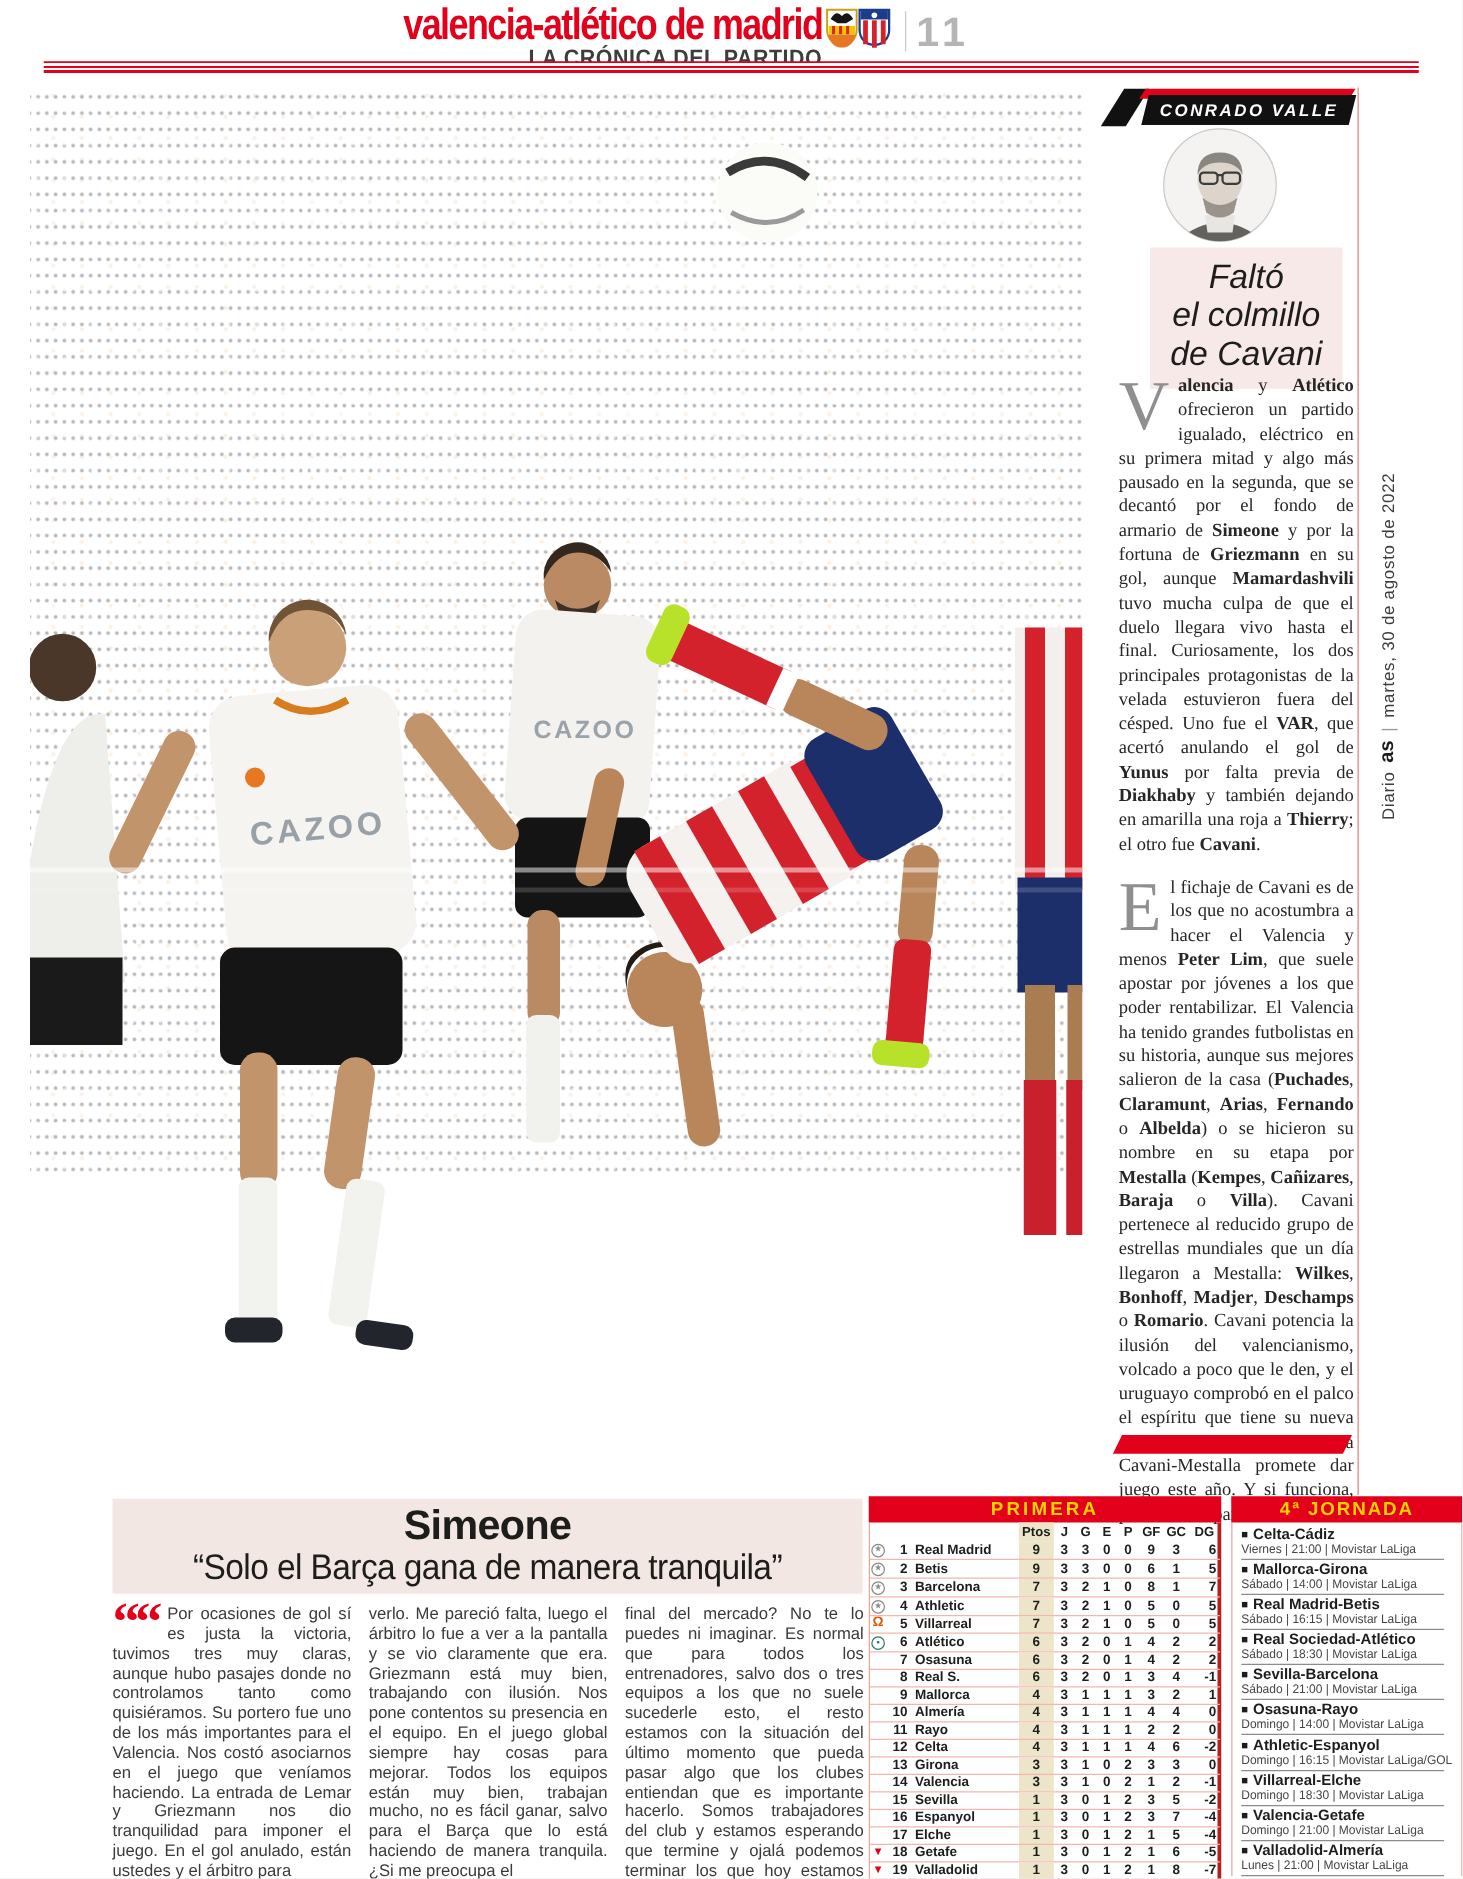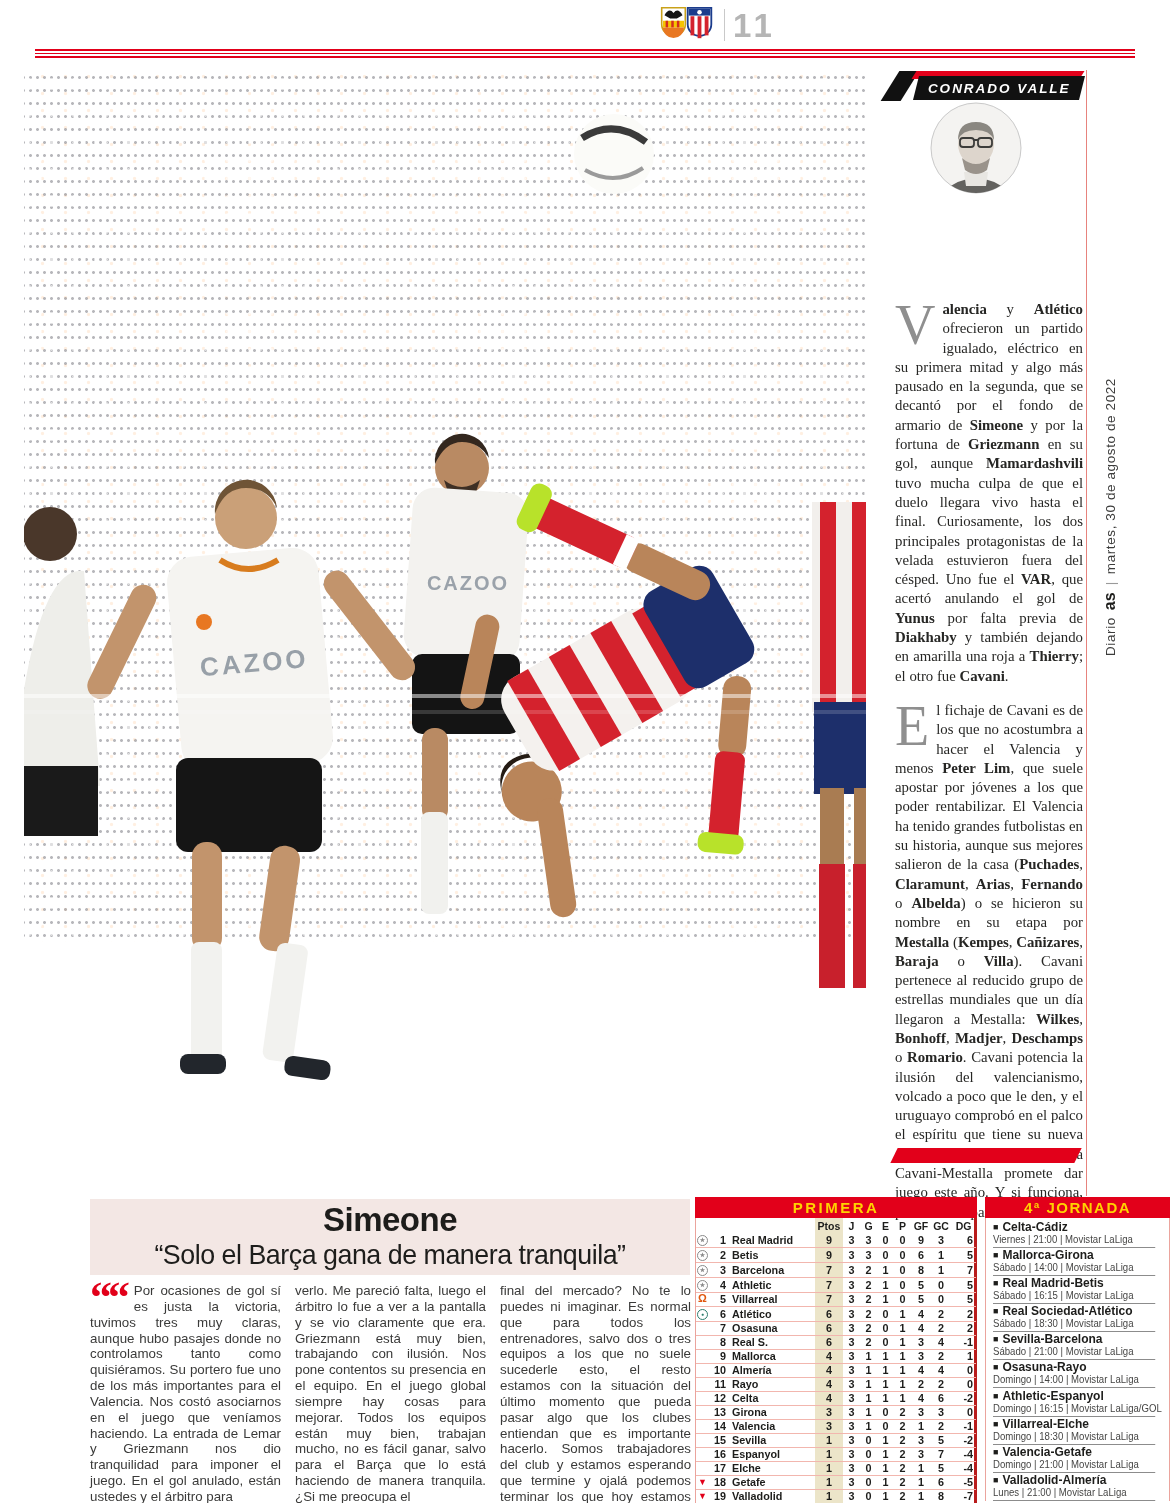--- a/index.html
+++ b/index.html
@@ -110,20 +110,24 @@
   .fx-l1{font-size:12px;font-weight:700;line-height:13px;white-space:nowrap}
   .fx-bullet{font-size:9px;margin-right:4px;vertical-align:1px}
   .fx-info{font-size:10px;color:#454544;line-height:11px;border-bottom:1px solid #8c8c8c;
      padding-bottom:2px;transform:scaleX(.96);transform-origin:left top;white-space:nowrap}
 </style>
 </head>
 <body>
 
 <div class="page">
 
+  <div class="mast-text">
+    <div class="mast-title">valencia-atlético de madrid</div>
+    <div class="mast-sub">LA CRÓNICA DEL PARTIDO</div>
+  </div>
   <svg class="crest valencia" width="27" height="34" viewBox="0 0 24 30">
     <path d="M1.5 1.5h21v14.5a10.5 10.5 0 0 1-21 0z" fill="#fff" stroke="#c9a11a" stroke-width="1.4"></path>
     <path d="M4 8q4-7 8-2q4-5 8 2l-5 3h-6z" fill="#151515"></path>
     <rect x="2.6" y="13" width="18.8" height="6" fill="#f5c400"></rect>
     <rect x="5" y="13" width="2.2" height="6" fill="#d42b1e"></rect>
       <rect x="10" y="13" width="2.2" height="6" fill="#d42b1e"></rect>
       <rect x="15" y="13" width="2.2" height="6" fill="#d42b1e"></rect>
     <path d="M2.6 19h18.8a9.4 9.4 0 0 1-18.8 0z" fill="#e87722"></path>
   </svg>
   <svg class="crest atletico" width="27" height="34" viewBox="0 0 24 30">
@@ -239,20 +243,25 @@
       <path d="M10 92Q46 60 82 92v4H10z" fill="#63625f"></path>
       <path d="M34 70h24l-2 14H36z" fill="#e8e6e2"></path>
       <ellipse cx="46" cy="42" rx="18" ry="21" fill="#ddd5cc"></ellipse>
       <path d="M28 38q0-18 18-18t18 18q-4-10-18-10t-18 10z" fill="#8a8781"></path>
       <path d="M32 56q14 12 28 0l-3 12q-11 8-22 0z" fill="#9a938b"></path>
       <rect x="30" y="36" width="14" height="9" rx="3" fill="none" stroke="#3c3c3a" stroke-width="1.8"></rect>
       <rect x="48" y="36" width="14" height="9" rx="3" fill="none" stroke="#3c3c3a" stroke-width="1.8"></rect>
       <line x1="44" y1="38" x2="48" y2="38" stroke="#3c3c3a" stroke-width="1.8"></line>
     </g>
   </svg>
+  <div class="op-title">
+    <div>Faltó</div>
+    <div>el colmillo</div>
+    <div>de Cavani</div>
+  </div>
   <div class="op-body" id="op-body">
       <p class="article-par"><span class="dropcap">V</span><span class="par-body"><b>alencia</b> y <b>Atlético</b> ofrecieron un partido igualado, eléctrico en su primera mitad y algo más pausado en la segunda, que se decantó por el fondo de armario de <b>Simeone</b> y por la fortuna de <b>Griezmann</b> en su gol, aunque <b>Mamardashvili</b> tuvo mucha culpa de que el duelo llegara vivo hasta el final. Curiosamente, los dos principales protagonistas de la velada estuvieron fuera del césped. Uno fue el <b>VAR</b>, que acertó anulando el gol de <b>Yunus</b> por falta previa de <b>Diakhaby</b> y también dejando en amarilla una roja a <b>Thierry</b>; el otro fue <b>Cavani</b>.</span></p>
       <p class="article-par"><span class="dropcap">E</span><span class="par-body">l fichaje de Cavani es de los que no acostumbra a hacer el Valencia y menos <b>Peter Lim</b>, que suele apostar por jóvenes a los que poder rentabilizar. El Valencia ha tenido grandes futbolistas en su historia, aunque sus mejores salieron de la casa (<b>Puchades</b>, <b>Claramunt</b>, <b>Arias</b>, <b>Fernando</b> o <b>Albelda</b>) o se hicieron su nombre en su etapa por <b>Mestalla</b> (<b>Kempes</b>, <b>Cañizares</b>, <b>Baraja</b> o <b>Villa</b>). Cavani pertenece al reducido grupo de estrellas mundiales que un día llegaron a Mestalla: <b>Wilkes</b>, <b>Bonhoff</b>, <b>Madjer</b>, <b>Deschamps</b> o <b>Romario</b>. Cavani potencia la ilusión del valencianismo, volcado a poco que le den, y el uruguayo comprobó en el palco el espíritu que tiene su nueva casa centenaria. La química Cavani-Mestalla promete dar juego este año. Y si funciona, puede ser imparable.</span></p>
     </div>
   <div class="op-foot"></div>
   <div class="op-redline"></div>
 
   <div class="edition">
     <span>Diario</span>
     <span class="logo">as</span>

